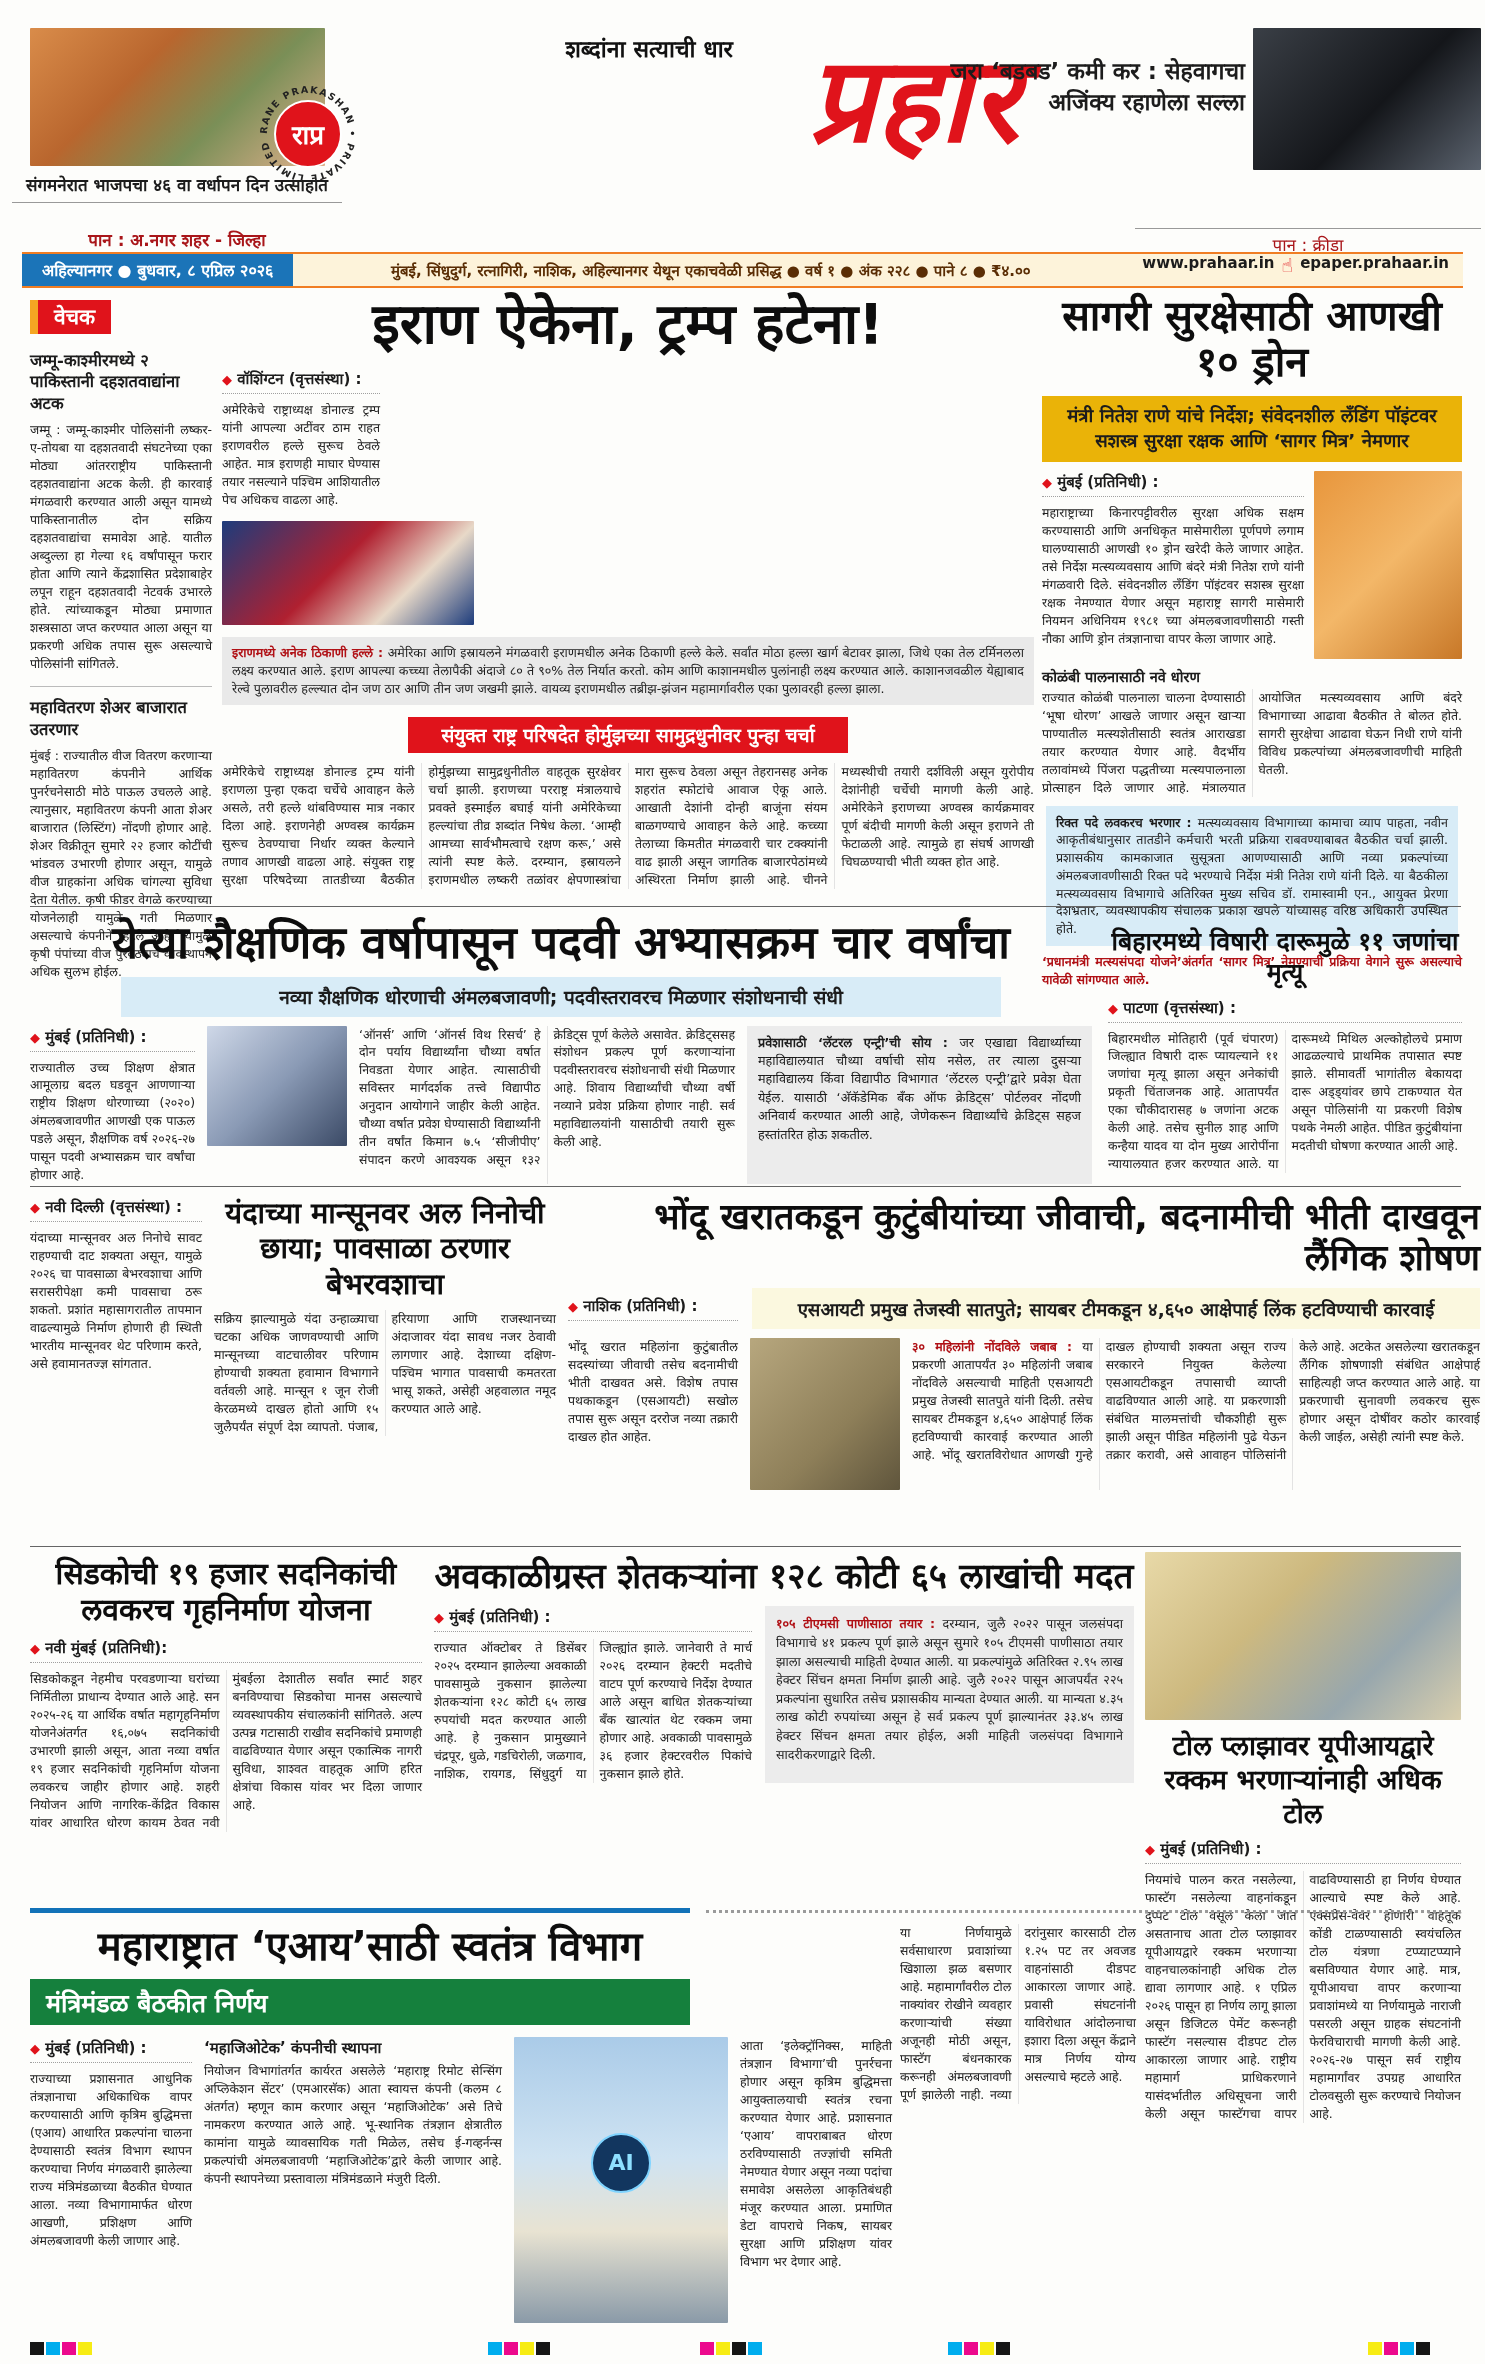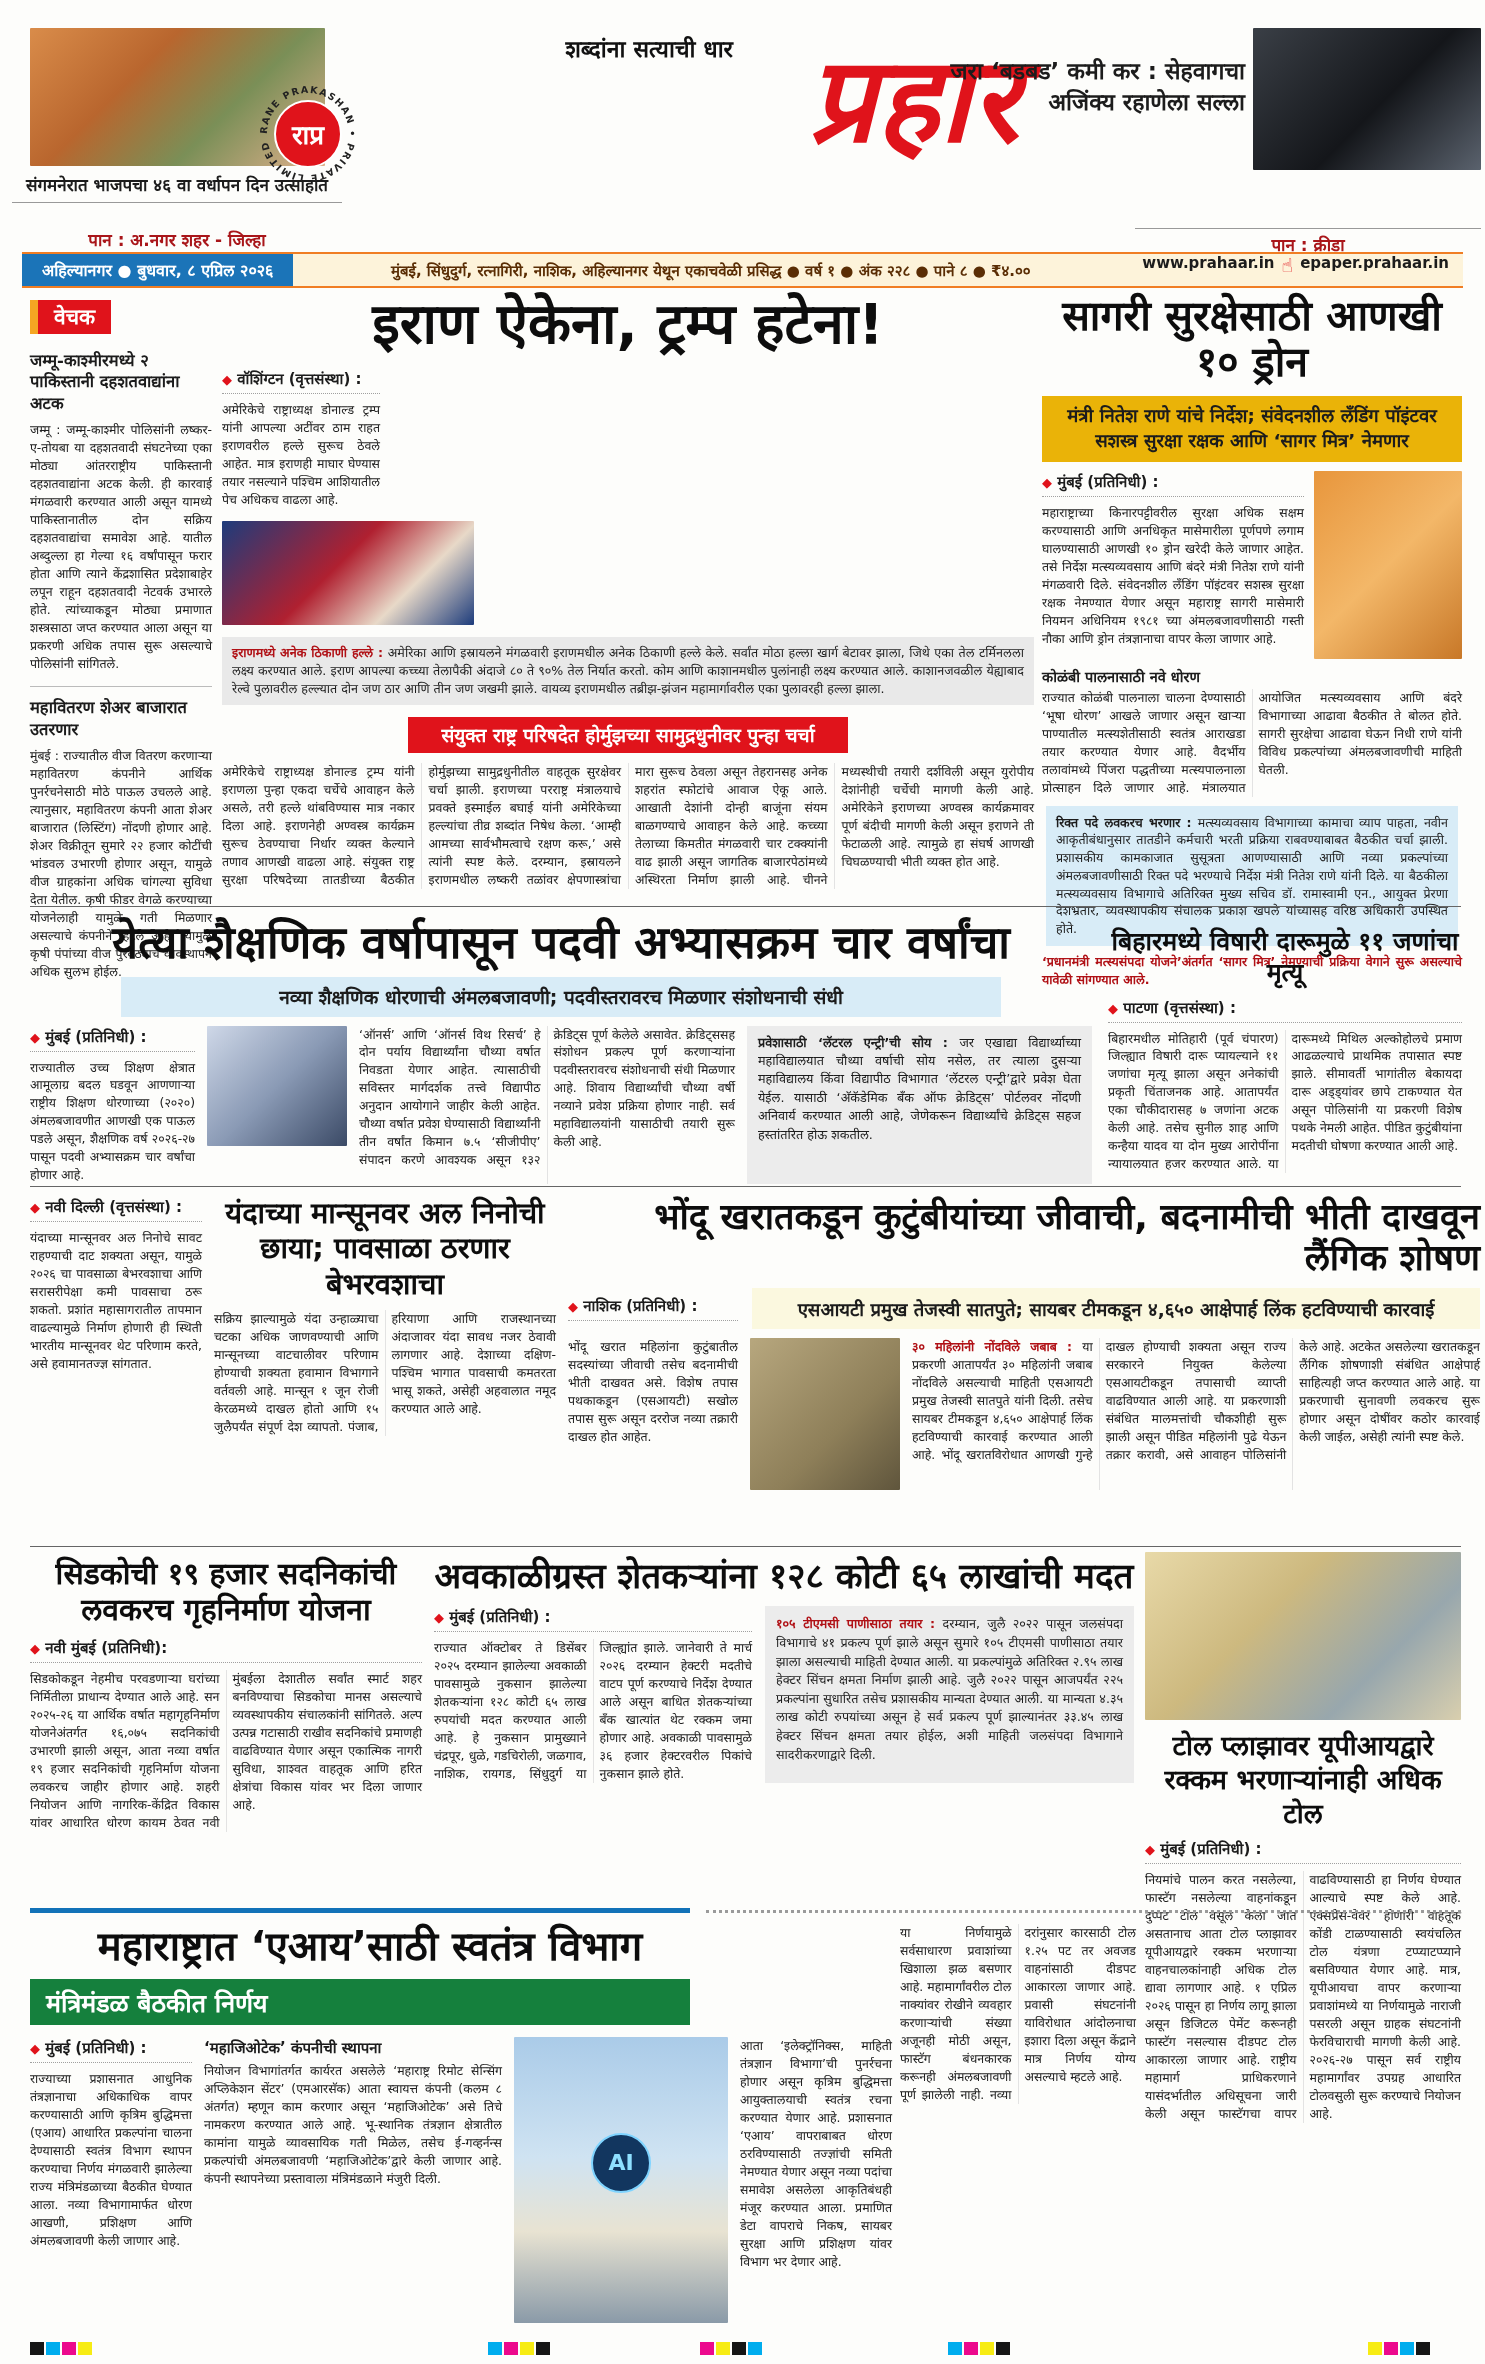--- a/index.html
+++ b/index.html
@@ -10,21 +10,21 @@
 
   
   .ph-left{left:30px;top:28px;width:295px;height:138px;background:linear-gradient(135deg,#d98c4a,#b9662e 35%,#7a8f57 65%,#e0b08c);}
   .cap-left{left:12px;top:174px;width:330px;font-size:17px;font-weight:bold;line-height:1.3;text-align:center;border-bottom:1px solid #999;padding-bottom:6px;}
   .ref-left{left:12px;top:228px;width:330px;text-align:center;color:#a9161a;font-weight:bold;font-size:17px;}
   .tagline{left:408px;top:32px;width:325px;text-align:right;font-size:23px;font-weight:bold;color:#111;}
   .logo-word{left:320px;top:40px;width:700px;text-align:right;font-size:118px;line-height:1.02;font-weight:bold;color:#e0131b;letter-spacing:1px;font-style:italic;}
   .pub-logo{left:258px;top:84px;width:100px;height:100px;}
   .teaser{left:895px;top:56px;width:350px;text-align:right;font-size:23px;font-weight:bold;line-height:1.35;}
   .ph-right{left:1253px;top:28px;width:228px;height:142px;background:linear-gradient(135deg,#3a3f46,#14161a 55%,#5a626d);}
-  .ref-right{left:1135px;top:228px;width:346px;text-align:center;color:#a9161a;font-weight:bold;font-size:17px;border-top:1px solid #999;padding-top:4px;}
+  .ref-right{left:1135px;top:228px;width:346px;text-align:center;color:#a9161a;font-weight:normal;font-size:17px;border-top:1px solid #999;padding-top:4px;}
 
   
   .datebar{left:22px;top:252px;width:1441px;height:36px;display:flex;align-items:stretch;background:#fdf3da;
            border-top:2px solid #f07d23;border-bottom:2px solid #f07d23;box-sizing:border-box;}
   .edition{background:#1b74b8;color:#fff;font-weight:bold;font-size:16px;display:flex;align-items:center;padding:0 20px;flex:none;}
   .pubinfo{flex:1;display:flex;align-items:center;justify-content:center;font-size:15px;font-weight:bold;color:#5a2d04;}
   .weblinks{display:flex;gap:7px;padding:0 14px;font-weight:bold;font-size:15px;color:#1c1c1c;}
   .hand{color:#e0131b;font-size:19px;}
 
   

